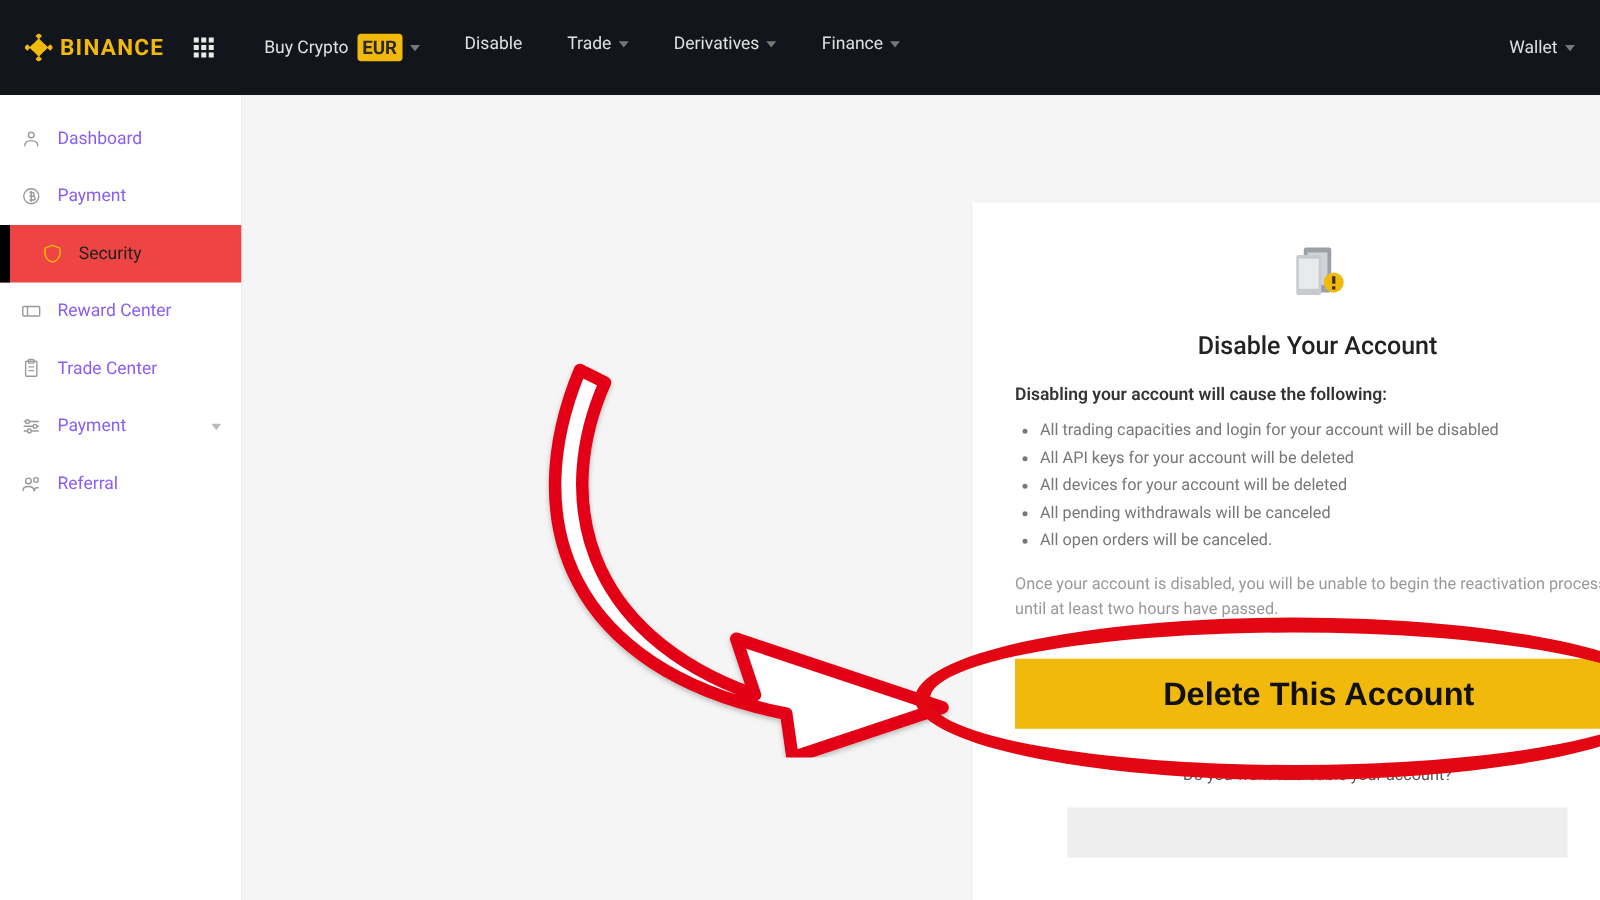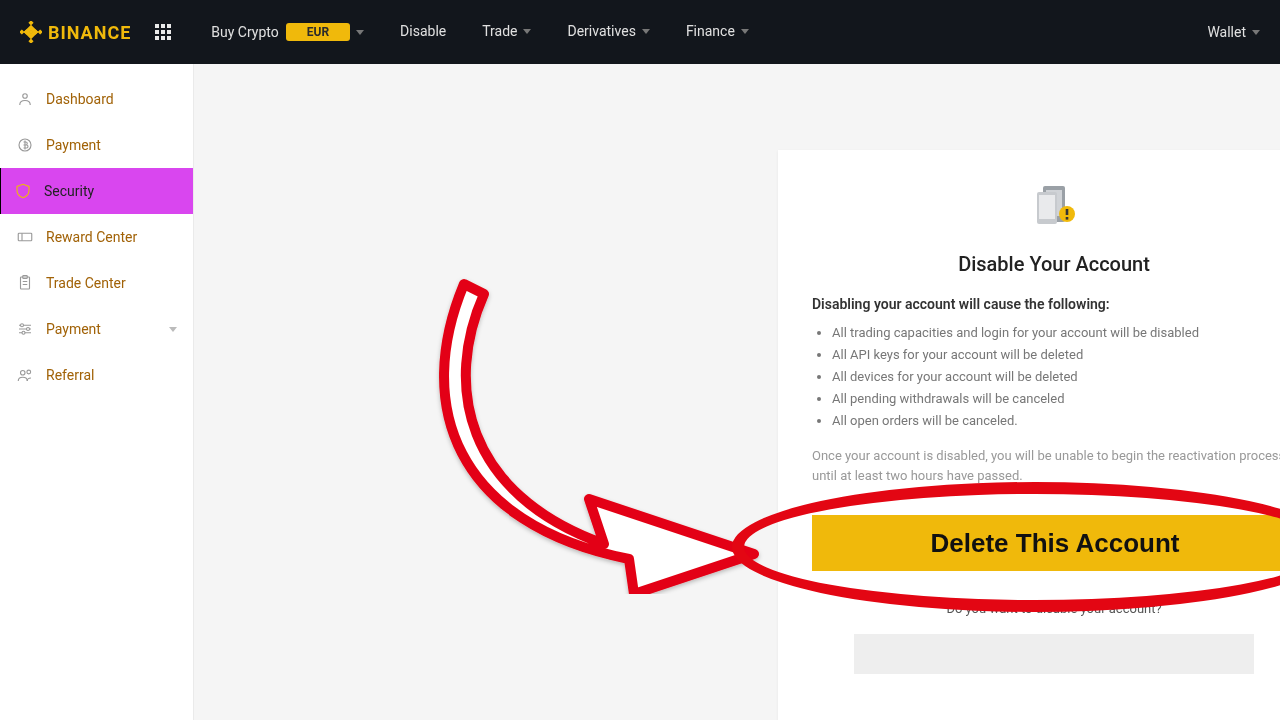--- a/index.html
+++ b/index.html
@@ -1,34 +1,34 @@
 <!DOCTYPE html>
 <html><head>
 <meta charset="utf-8">
 <style>
 * { margin: 0; padding: 0; box-sizing: border-box; }
 body { font-family: -apple-system, BlinkMacSystemFont, "Segoe UI", Roboto, Arial, sans-serif; width: 1280px; height: 720px; overflow: hidden; background: #f5f5f5; }
 
 
-.topbar { background: #12161c; height: 64px; display: flex; align-items: center; padding: 0 20px; color: #d7d7d7; font-size: 14px; }
+.topbar { background: #12161c; height: 76px; display: flex; align-items: center; padding: 0 20px; color: #d7d7d7; font-size: 14px; }
 .logo { display: flex; align-items: center; gap: 6px; color: #f0b90b; font-weight: 700; font-size: 18px; letter-spacing: 1px; }
 .logo svg { width: 22px; height: 22px; }
 .grid-icon { margin-left: 24px; display: grid; grid-template-columns: repeat(3, 4px); grid-template-rows: repeat(3, 4px); gap: 2px; cursor: pointer; }
 .grid-icon span { background: #eaeaea; width: 4px; height: 4px; }
 .nav { display: flex; align-items: flex-start; gap: 36px; margin-left: 40px; }
 .nav-item { cursor: pointer; display: flex; align-items: center; gap: 4px; color: #e0e0e0; }
-.currency-pill { background: #f0b90b; color: #2b2b2b; font-size: 12px; font-weight: 700; padding: 2px 21px; border-radius: 3px; margin-left: 3px; }
+.currency-pill { background: #f0b90b; color: #2b2b2b; font-size: 15px; font-weight: 700; padding: 2px 4px; border-radius: 3px; margin-left: 3px; }
 .chev { width: 0; height: 0; border-left: 4px solid transparent; border-right: 4px solid transparent; border-top: 5px solid #777; margin-left: 2px; }
 .spacer { flex: 1; }
 
 
 .layout { display: flex; height: calc(100% - 64px); }
 .sidebar { width: 194px; background: #fff; border-right: 1px solid #eaeaea; padding-top: 12px; flex-shrink: 0; }
-.side-item { height: 46px; display: flex; align-items: center; gap: 12px; padding: 0 16px; color: #a16207; font-size: 14px; cursor: pointer; }
-.side-item.active { background: #d946ef; border-left: 1px solid #000000; color: #222; padding-left: 13px; }
+.side-item { height: 46px; display: flex; align-items: center; gap: 12px; padding: 0 16px; color: #8b5cf6; font-size: 14px; cursor: pointer; }
+.side-item.active { background: #ef4444; border-left: 8px solid #000000; color: #222; padding-left: 25px; }
 .side-icon { width: 18px; height: 18px; flex-shrink: 0; display: inline-flex; align-items: center; justify-content: center; }
 .side-icon svg { width: 18px; height: 18px; stroke: #999; fill: none; stroke-width: 1.5; }
 .side-item.active .side-icon svg { stroke: #f0b90b; }
 .side-item .mini-chev { margin-left: auto; width:0;height:0;border-left:4px solid transparent;border-right:4px solid transparent;border-top:5px solid #bbb; }
 
 .main { flex: 1; position: relative; overflow: hidden; }
 .card { position: absolute; left: 584px; top: 86px; width: 552px; min-height: 590px; background: #fff; padding: 30px 34px 40px; box-shadow: 0 1px 3px rgba(0,0,0,.06); }
 .card-icon { display: flex; justify-content: center; margin-bottom: 18px; }
 .card-title { text-align: center; font-size: 20px; font-weight: 500; color: #222; margin-bottom: 20px; }
 .card-sub { font-size: 14px; font-weight: 600; color: #333; margin-bottom: 10px; }

